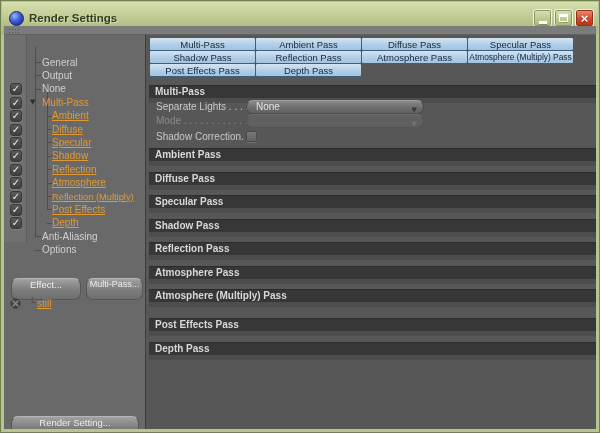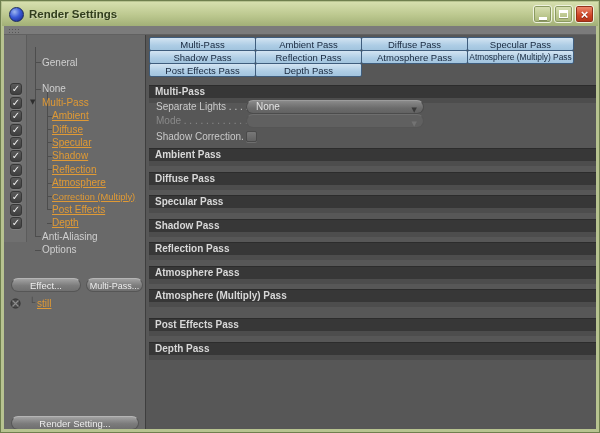--- a/index.html
+++ b/index.html
@@ -6,21 +6,21 @@
   *{box-sizing:border-box;}
   .window{
     position:relative;width:600px;height:433px;overflow:hidden;
     background:#575757;
     border:1px solid #6f7f4e;
     box-shadow: inset 0 0 0 3px #b7c390;
     font-family:"Liberation Sans", sans-serif;
   }
   
   .titlebar{
-    position:absolute;left:1px;top:1px;right:1px;height:24px;
+    position:absolute;left:1px;top:1px;right:1px;height:32px;
     background:linear-gradient(180deg,#d6dfae 0%,#bcc88f 55%,#a2b077 100%);
     display:flex;align-items:center;padding:4px 4px;
   }
   .tb-icon{
     width:15px;height:15px;border-radius:50%;margin:0 5px 0 3px;
     background:radial-gradient(circle at 35% 30%, #9db6f0 0%, #3a5ad8 45%, #16227e 100%);
     border:1px solid #1a2a60;flex:0 0 auto;
   }
   .tb-title{
     flex:1;font-size:11.5px;font-weight:bold;color:#323e1d;
@@ -68,24 +68,24 @@
   .orange{color:#e09a35;}
   .cb{
     position:absolute;left:6px;top:0.5px;width:12px;height:12px;border-radius:3px;
     background:linear-gradient(180deg,#5a5a5a,#3f3f3f);
     border:1px solid #383838;box-shadow:0 1px 0 #7e7e7e;
     display:flex;align-items:center;justify-content:center;
   }
   .cb i{font-style:normal;color:#f2f2f2;font-size:10px;line-height:10px;font-family:"DejaVu Sans", sans-serif;}
   .expander{position:absolute;left:26px;top:2px;font-size:7px;color:#2e2e2e;font-family:"DejaVu Sans", sans-serif;}
   .pillbtn{
-    position:absolute;height:14px;border-radius:7px;
+    position:absolute;height:22px;border-radius:7px;
     background:linear-gradient(180deg,#a2a2a2,#7c7c7c 55%,#6f6f6f);
     border:1px solid #565656;border-top-color:#b5b5b5;
-    color:#ededed;font-size:9.5px;display:flex;align-items:flex-end;justify-content:center;
+    color:#ededed;font-size:9.5px;display:flex;align-items:flex-start;justify-content:center;
     white-space:nowrap;cursor:default;
   }
   .still-row{position:absolute;left:0;top:262px;width:142px;height:14px;font-size:10px;}
   .preset-icon{position:absolute;left:6px;top:1px;}
   .elbow{position:absolute;left:25px;top:0;color:#4d4d4d;font-size:10px;font-family:"DejaVu Sans", sans-serif;}
   .still-label{position:absolute;left:33px;top:1px;text-decoration:underline;}
   
   .main{position:absolute;left:143px;top:0;right:0;bottom:0;background:#575757;overflow:hidden;}
   .tab{
     position:absolute;width:107px;height:14px;
@@ -150,20 +150,24 @@
 
     <div class="sidebar">
       <div class="cbcol"></div>
       <div class="vline" style="left:31px;top:12px;height:189px;"></div>
       <div class="vline" style="left:43px;top:53px;height:121px;"></div>
 
       <div class="trow" style="top:6px">
           <span class="tick t0"></span>
           <span class="tlabel l0 gray">General</span>
         </div>
+      <div class="trow" style="top:19.4px">
+          <span class="tick t0"></span>
+          <span class="tlabel l0 gray">Output</span>
+        </div>
       <div class="trow" style="top:32.8px">
           <span class="cb">
             <i>✓</i>
           </span>
           <span class="tick t0"></span>
           <span class="tlabel l0 gray">None</span>
         </div>
       <div class="trow" style="top:46.2px">
           <span class="cb">
             <i>✓</i>
@@ -211,21 +215,21 @@
             <i>✓</i>
           </span>
           <span class="tick t1"></span>
           <span class="tlabel l1 orange">Atmosphere</span>
         </div>
       <div class="trow" style="top:140px">
           <span class="cb">
             <i>✓</i>
           </span>
           <span class="tick t1"></span>
-          <span class="tlabel l1 orange" style="font-size:9.3px">Correction (Multiply)</span>
+          <span class="tlabel l1 orange" style="font-size:9.3px">Reflection (Multiply)</span>
         </div>
       <div class="trow" style="top:153.4px">
           <span class="cb">
             <i>✓</i>
           </span>
           <span class="tick t1"></span>
           <span class="tlabel l1 orange">Post Effects</span>
         </div>
       <div class="trow" style="top:166.8px">
           <span class="cb">

